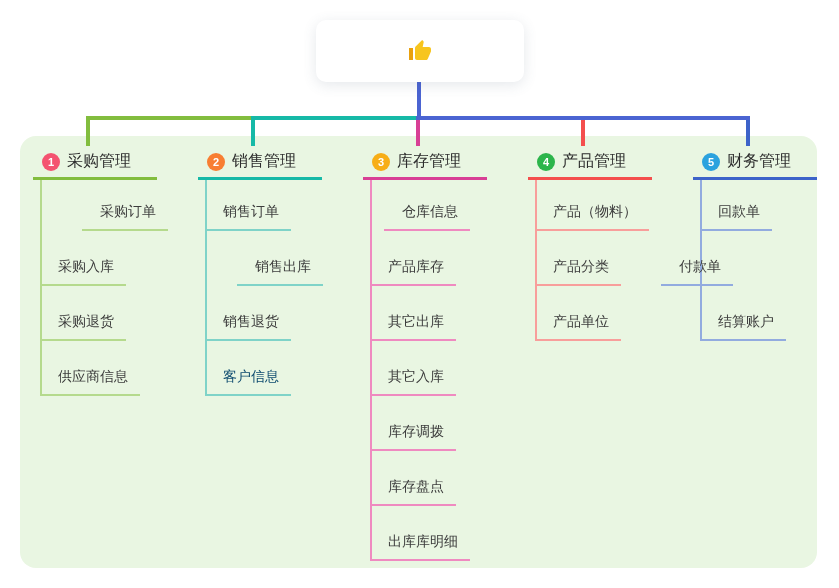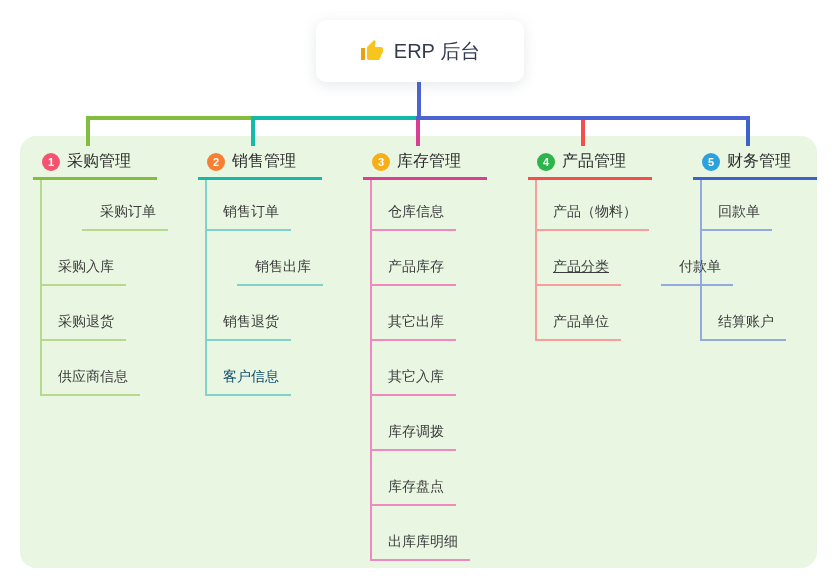--- a/index.html
+++ b/index.html
@@ -60,21 +60,20 @@
       <div class="vline" style="left: 370px; top: 180px; width: 2px; height: 381px; background: rgb(239, 138, 192);"></div>
       <div class="vline" style="left: 535px; top: 180px; width: 2px; height: 161px; background: rgb(248, 158, 155);"></div>
       <div class="vline" style="left: 700px; top: 180px; width: 2px; height: 161px; background: rgb(146, 171, 223);"></div>
     </div>
 
   <div id="root-node" style="color: rgb(50, 60, 77);">
     <svg width="24" height="24" viewBox="0 0 24 24">
       <path id="thumb-sleeve" d="M1 21h4V9H1v12z" fill="#e9a10e"></path>
       <path id="thumb-hand" d="M23 10c0-1.1-.9-2-2-2h-6.31l.95-4.57.03-.32c0-.41-.17-.79-.44-1.06L14.17 1 7.59 7.59C7.22 7.95 7 8.45 7 9v10c0 1.1.9 2 2 2h9c.83 0 1.54-.5 1.84-1.22l3.02-7.05c.09-.23.14-.47.14-.73v-2z" fill="#f7c51e"></path>
     </svg>
-    <span>ERP 后台</span>
   </div>
 
   <div id="branches">
       <div class="branch-title" style="left: 33px; top: 146px; border-bottom-color: rgb(130, 189, 62); color: rgb(45, 45, 45);">
         <span class="badge" style="background: rgb(244, 83, 112);">1</span>
         <span>采购管理</span>
       </div>
       <div class="child-node" style="left: 40px; top: 195px; border-bottom-color: rgb(181, 218, 141); color: rgb(60, 60, 60); margin-left: 42px;">采购订单</div>
       <div class="child-node" style="left: 40px; top: 250px; border-bottom-color: rgb(181, 218, 141); color: rgb(60, 60, 60);">采购入库</div>
       <div class="child-node" style="left: 40px; top: 305px; border-bottom-color: rgb(181, 218, 141); color: rgb(60, 60, 60);">采购退货</div>
@@ -84,33 +83,33 @@
         <span>销售管理</span>
       </div>
       <div class="child-node" style="left: 205px; top: 195px; border-bottom-color: rgb(127, 211, 200); color: rgb(60, 60, 60);">销售订单</div>
       <div class="child-node" style="left: 205px; top: 250px; border-bottom-color: rgb(127, 211, 200); color: rgb(60, 60, 60); margin-left: 32px;">销售出库</div>
       <div class="child-node" style="left: 205px; top: 305px; border-bottom-color: rgb(127, 211, 200); color: rgb(60, 60, 60);">销售退货</div>
       <div class="child-node" style="left: 205px; top: 360px; border-bottom-color: rgb(127, 211, 200); color: #0c4a6e; text-align: right;">客户信息</div>
       <div class="branch-title" style="left: 363px; top: 146px; border-bottom-color: rgb(216, 63, 149); color: rgb(45, 45, 45);">
         <span class="badge" style="background: rgb(247, 174, 23);">3</span>
         <span>库存管理</span>
       </div>
-      <div class="child-node" style="left: 370px; top: 195px; border-bottom-color: rgb(239, 138, 192); color: rgb(60, 60, 60);">仓库信息</div>
+      <div class="child-node" style="left: 384px; top: 195px; border-bottom-color: rgb(239, 138, 192); color: rgb(60, 60, 60);">仓库信息</div>
       <div class="child-node" style="left: 370px; top: 250px; border-bottom-color: rgb(239, 138, 192); color: rgb(60, 60, 60);">产品库存</div>
       <div class="child-node" style="left: 370px; top: 305px; border-bottom-color: rgb(239, 138, 192); color: rgb(60, 60, 60);">其它出库</div>
       <div class="child-node" style="left: 370px; top: 360px; border-bottom-color: rgb(239, 138, 192); color: rgb(60, 60, 60);">其它入库</div>
       <div class="child-node" style="left: 370px; top: 415px; border-bottom-color: rgb(239, 138, 192); color: rgb(60, 60, 60);">库存调拨</div>
       <div class="child-node" style="left: 370px; top: 470px; border-bottom-color: rgb(239, 138, 192); color: rgb(60, 60, 60);">库存盘点</div>
       <div class="child-node" style="left: 370px; top: 525px; border-bottom-color: rgb(239, 138, 192); color: rgb(60, 60, 60); text-align: right;">出库库明细</div>
       <div class="branch-title" style="left: 528px; top: 146px; border-bottom-color: rgb(244, 79, 77); color: rgb(45, 45, 45);">
         <span class="badge" style="background: rgb(44, 181, 75);">4</span>
         <span>产品管理</span>
       </div>
       <div class="child-node" style="left: 535px; top: 195px; border-bottom-color: rgb(248, 158, 155); color: rgb(60, 60, 60);">产品（物料）</div>
-      <div class="child-node" style="left: 535px; top: 250px; border-bottom-color: rgb(248, 158, 155); color: rgb(60, 60, 60); text-decoration: underline;">产品分类</div>
+      <div class="child-node" style="left: 535px; top: 250px; border-bottom-color: rgb(248, 158, 155); color: rgb(60, 60, 60);">产品分类</div>
       <div class="child-node" style="left: 535px; top: 305px; border-bottom-color: rgb(248, 158, 155); color: rgb(60, 60, 60);">产品单位</div>
       <div class="branch-title" style="left: 693px; top: 146px; border-bottom-color: rgb(61, 99, 201); color: rgb(45, 45, 45);">
         <span class="badge" style="background: rgb(43, 162, 222);">5</span>
         <span>财务管理</span>
       </div>
       <div class="child-node" style="left: 700px; top: 195px; border-bottom-color: rgb(146, 171, 223); color: rgb(60, 60, 60);">回款单</div>
       <div class="child-node" style="left: 661px; top: 250px; border-bottom-color: rgb(146, 171, 223); color: rgb(60, 60, 60);">付款单</div>
       <div class="child-node" style="left: 700px; top: 305px; border-bottom-color: rgb(146, 171, 223); color: rgb(60, 60, 60);">结算账户</div>
     </div>
 </div>

